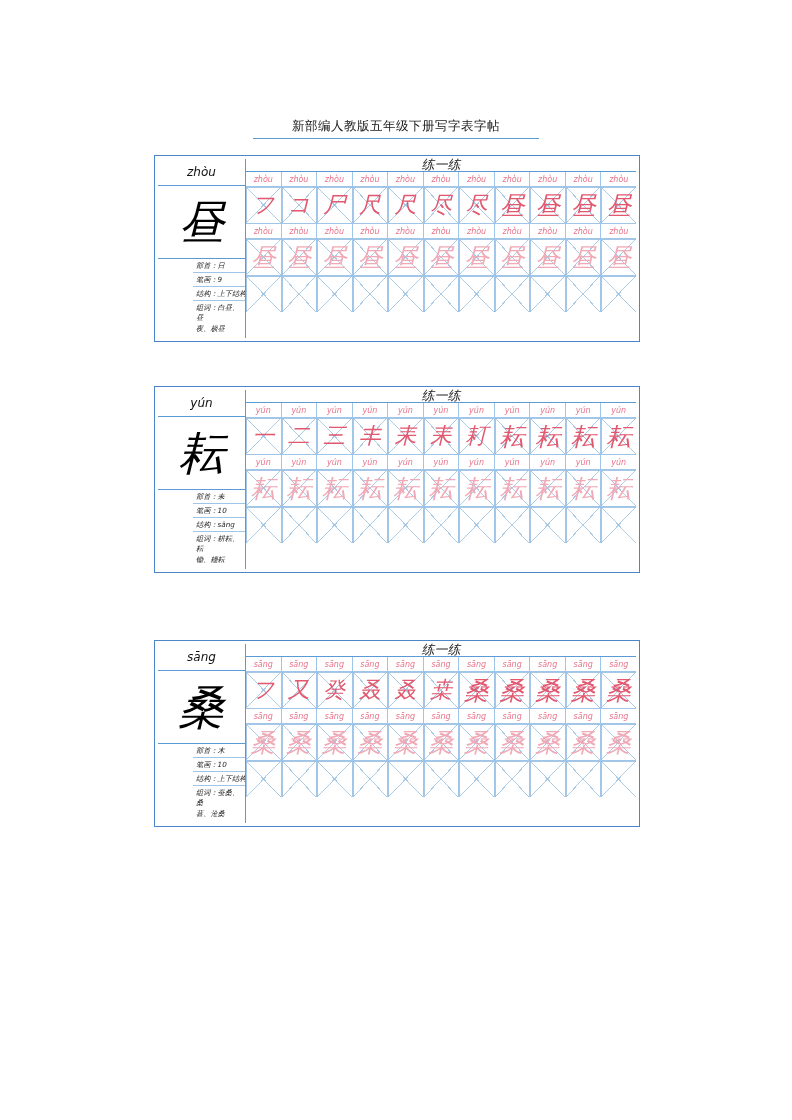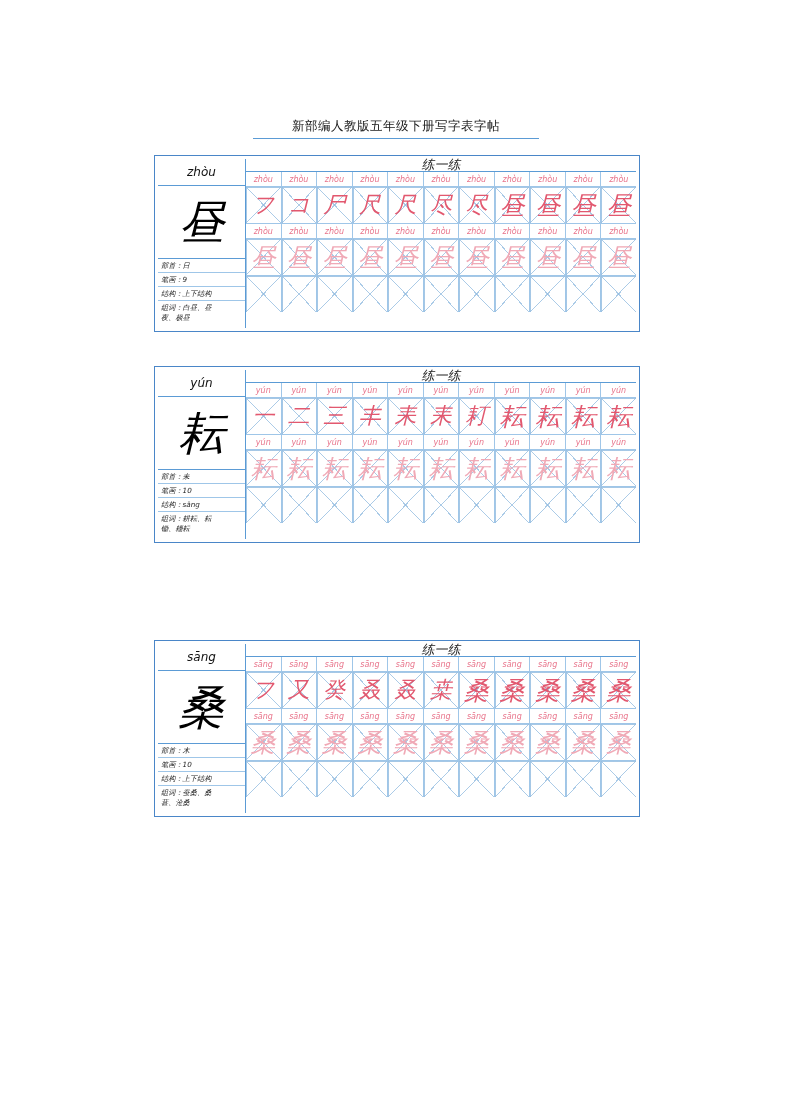--- a/index.html
+++ b/index.html
@@ -89,20 +89,21 @@
     line-height: 1;
     font-family: "DejaVu Sans", sans-serif;
     color: #000;
     font-weight: 500;
   }
   .meta {
     font-size: 7.2px;
     color: #222;
     font-family: "DejaVu Sans", sans-serif;
     line-height: 1.25;
+    margin-left: 35px;
   }
   .meta-row {
     border-bottom: 1px solid #9fc6e8;
     padding: 2px 3px 2px 3px;
     min-height: 11px;
     box-sizing: border-box;
     white-space: nowrap;
     overflow: hidden;
   }
   .meta-row.last {
@@ -424,21 +425,21 @@
             <div class="cell">
               <span class="diag1"></span>
               <span class="diag2"></span>
               <span class="glyph empty"></span>
             </div>
           </div>
       </div>
     </div>
   </div>
 
-  <div class="sheet" id="sheet1" style="top:366px;">
+  <div class="sheet" id="sheet1" style="top:386px;">
     <div class="sheet-inner">
       <div class="info-col">
         <div class="pinyin-box">yún</div>
         <div class="bigchar-box">
           <span class="bigchar">耘</span>
         </div>
         <div class="meta">
           <div class="meta-row"><span class="lbl">部首：</span><span class="val">耒</span></div>
           <div class="meta-row"><span class="lbl">笔画：</span><span class="val">10</span></div>
           <div class="meta-row"><span class="lbl">结构：</span><span class="val">sāng</span></div>

